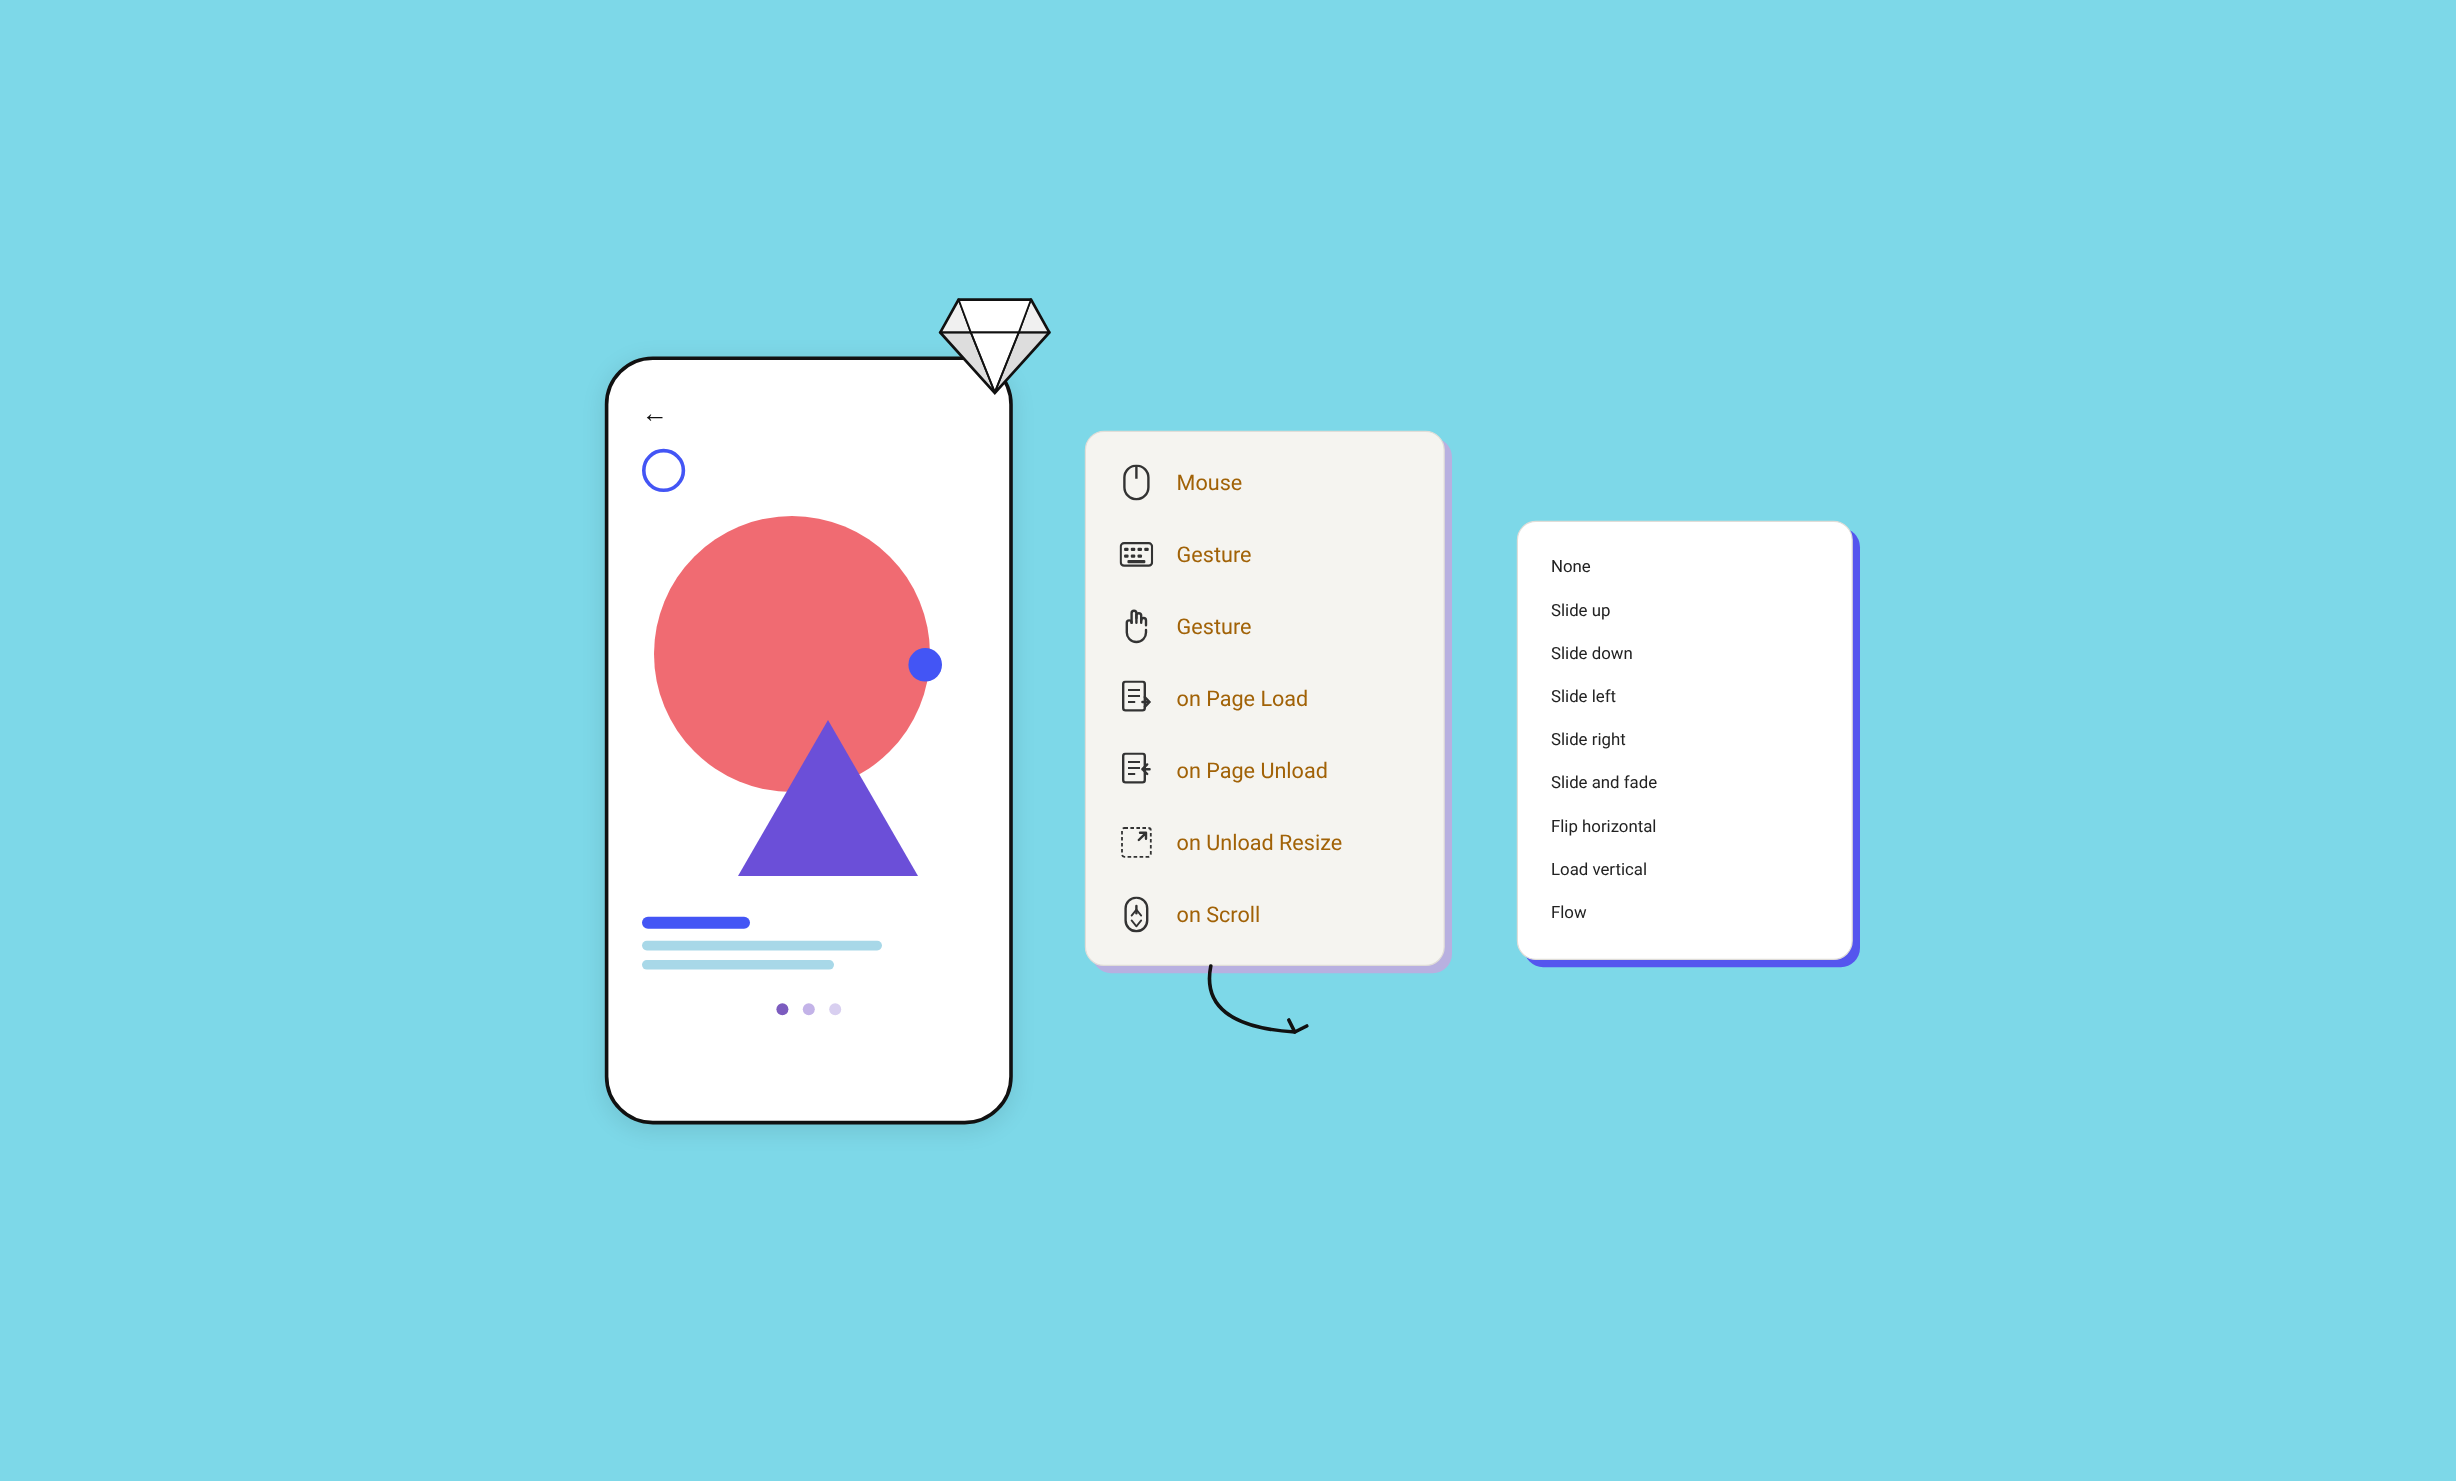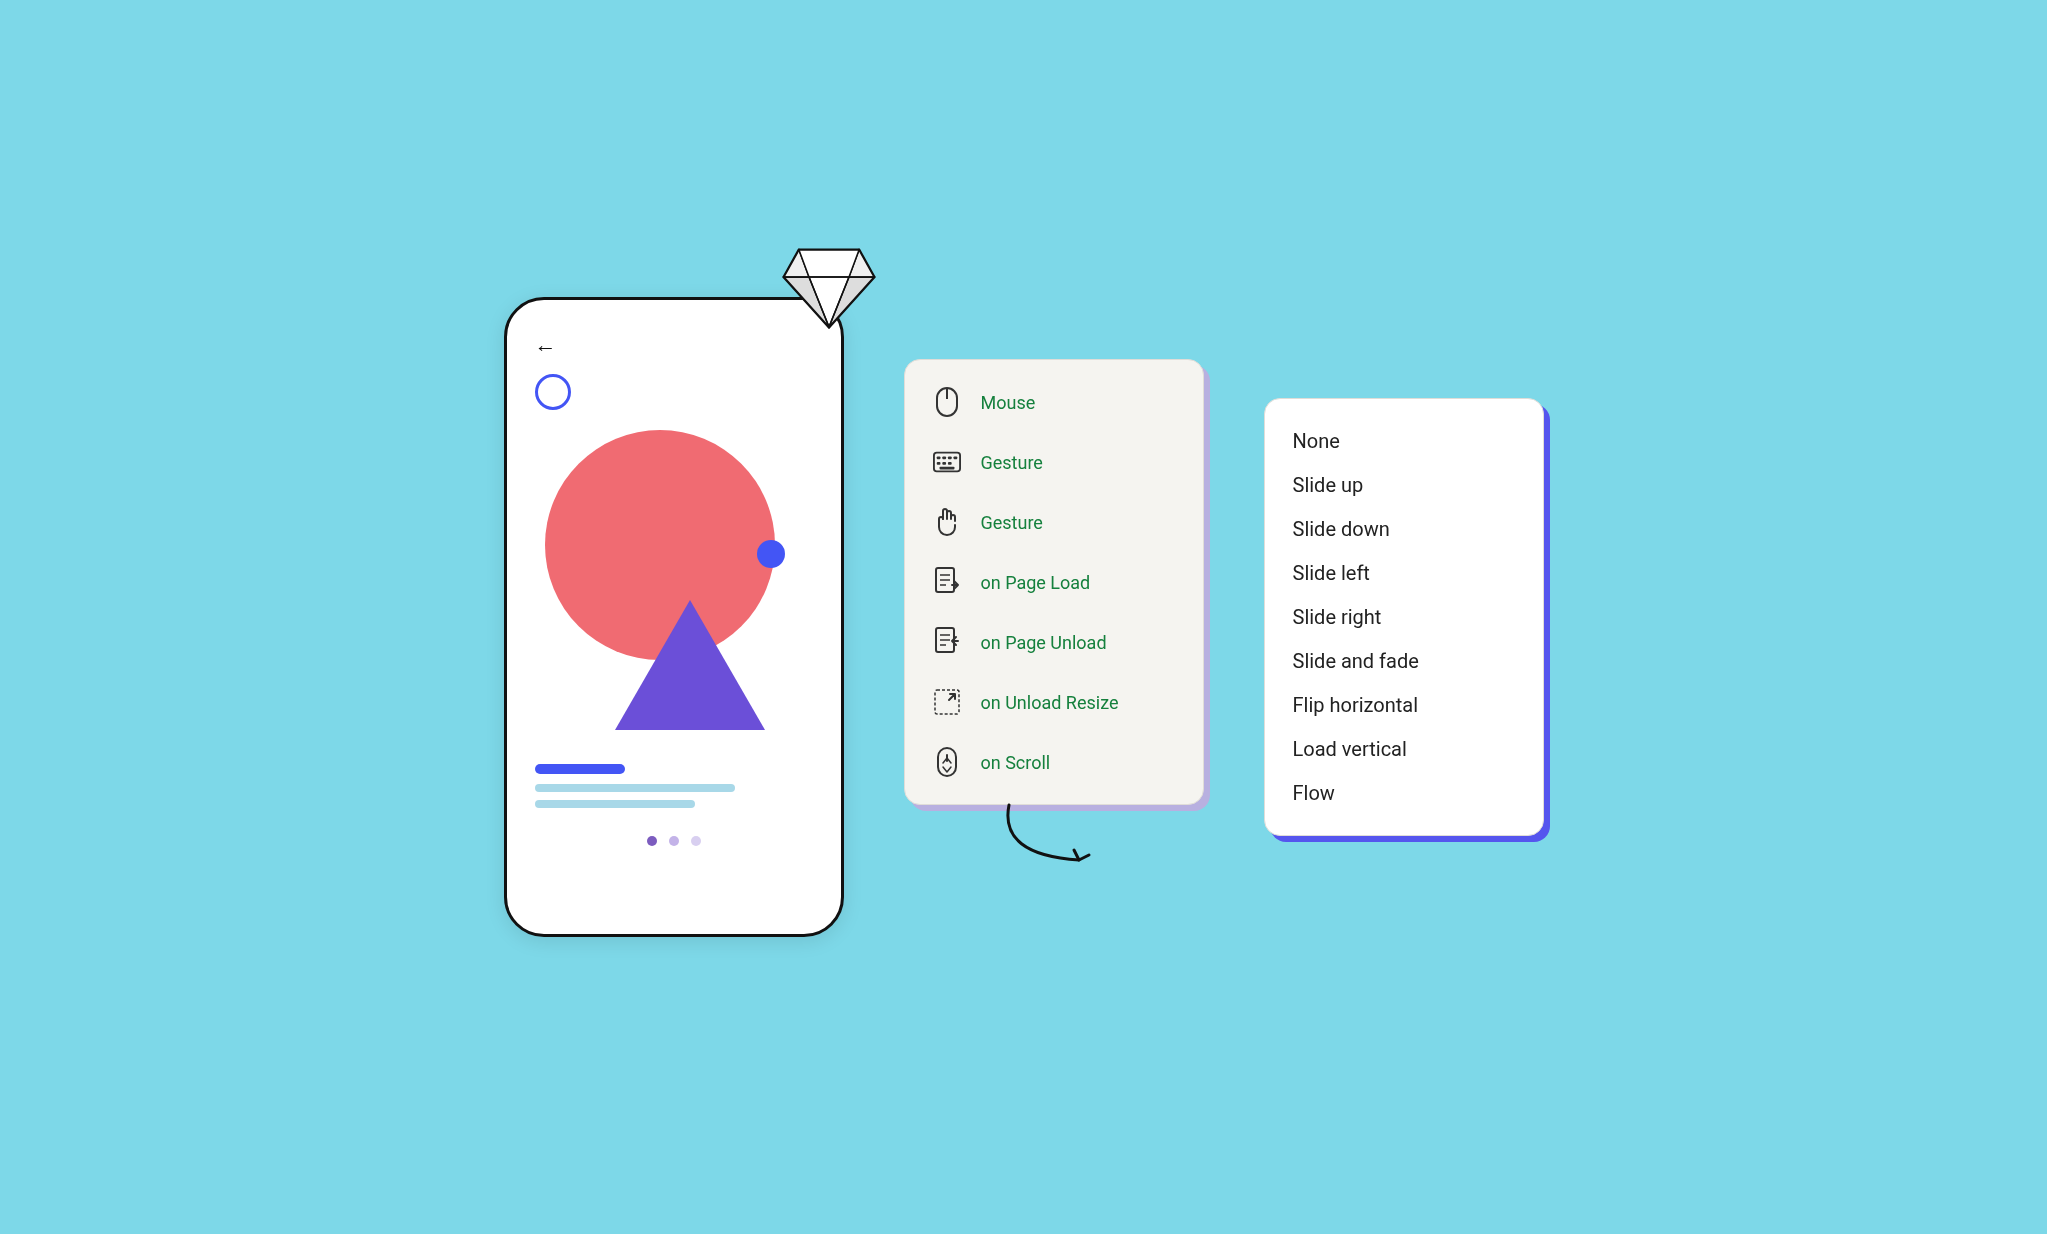--- a/index.html
+++ b/index.html
@@ -169,39 +169,39 @@
       height: 28px;
       display: flex;
       align-items: center;
       justify-content: center;
       flex-shrink: 0;
       color: #333;
     }
 
     .menu-label {
       font-size: 18px;
-      color: #15803d;
+      color: #a16207;
       font-weight: 400;
     }
 
     
     .submenu-panel {
       background: #ffffff;
       border-radius: 16px;
       padding: 20px 28px;
       width: 280px;
       box-shadow: 6px 6px 0px #5555ee;
       border: 1px solid #e0ddd8;
       flex-shrink: 0;
       align-self: center;
     }
 
     .submenu-item {
       padding: 10px 0;
-      font-size: 20px;
+      font-size: 14px;
       color: #222;
       cursor: pointer;
     }
   </style>
 </head>
 <body>
 
 <div class="scene">
 
   <div class="phone-wrapper">

